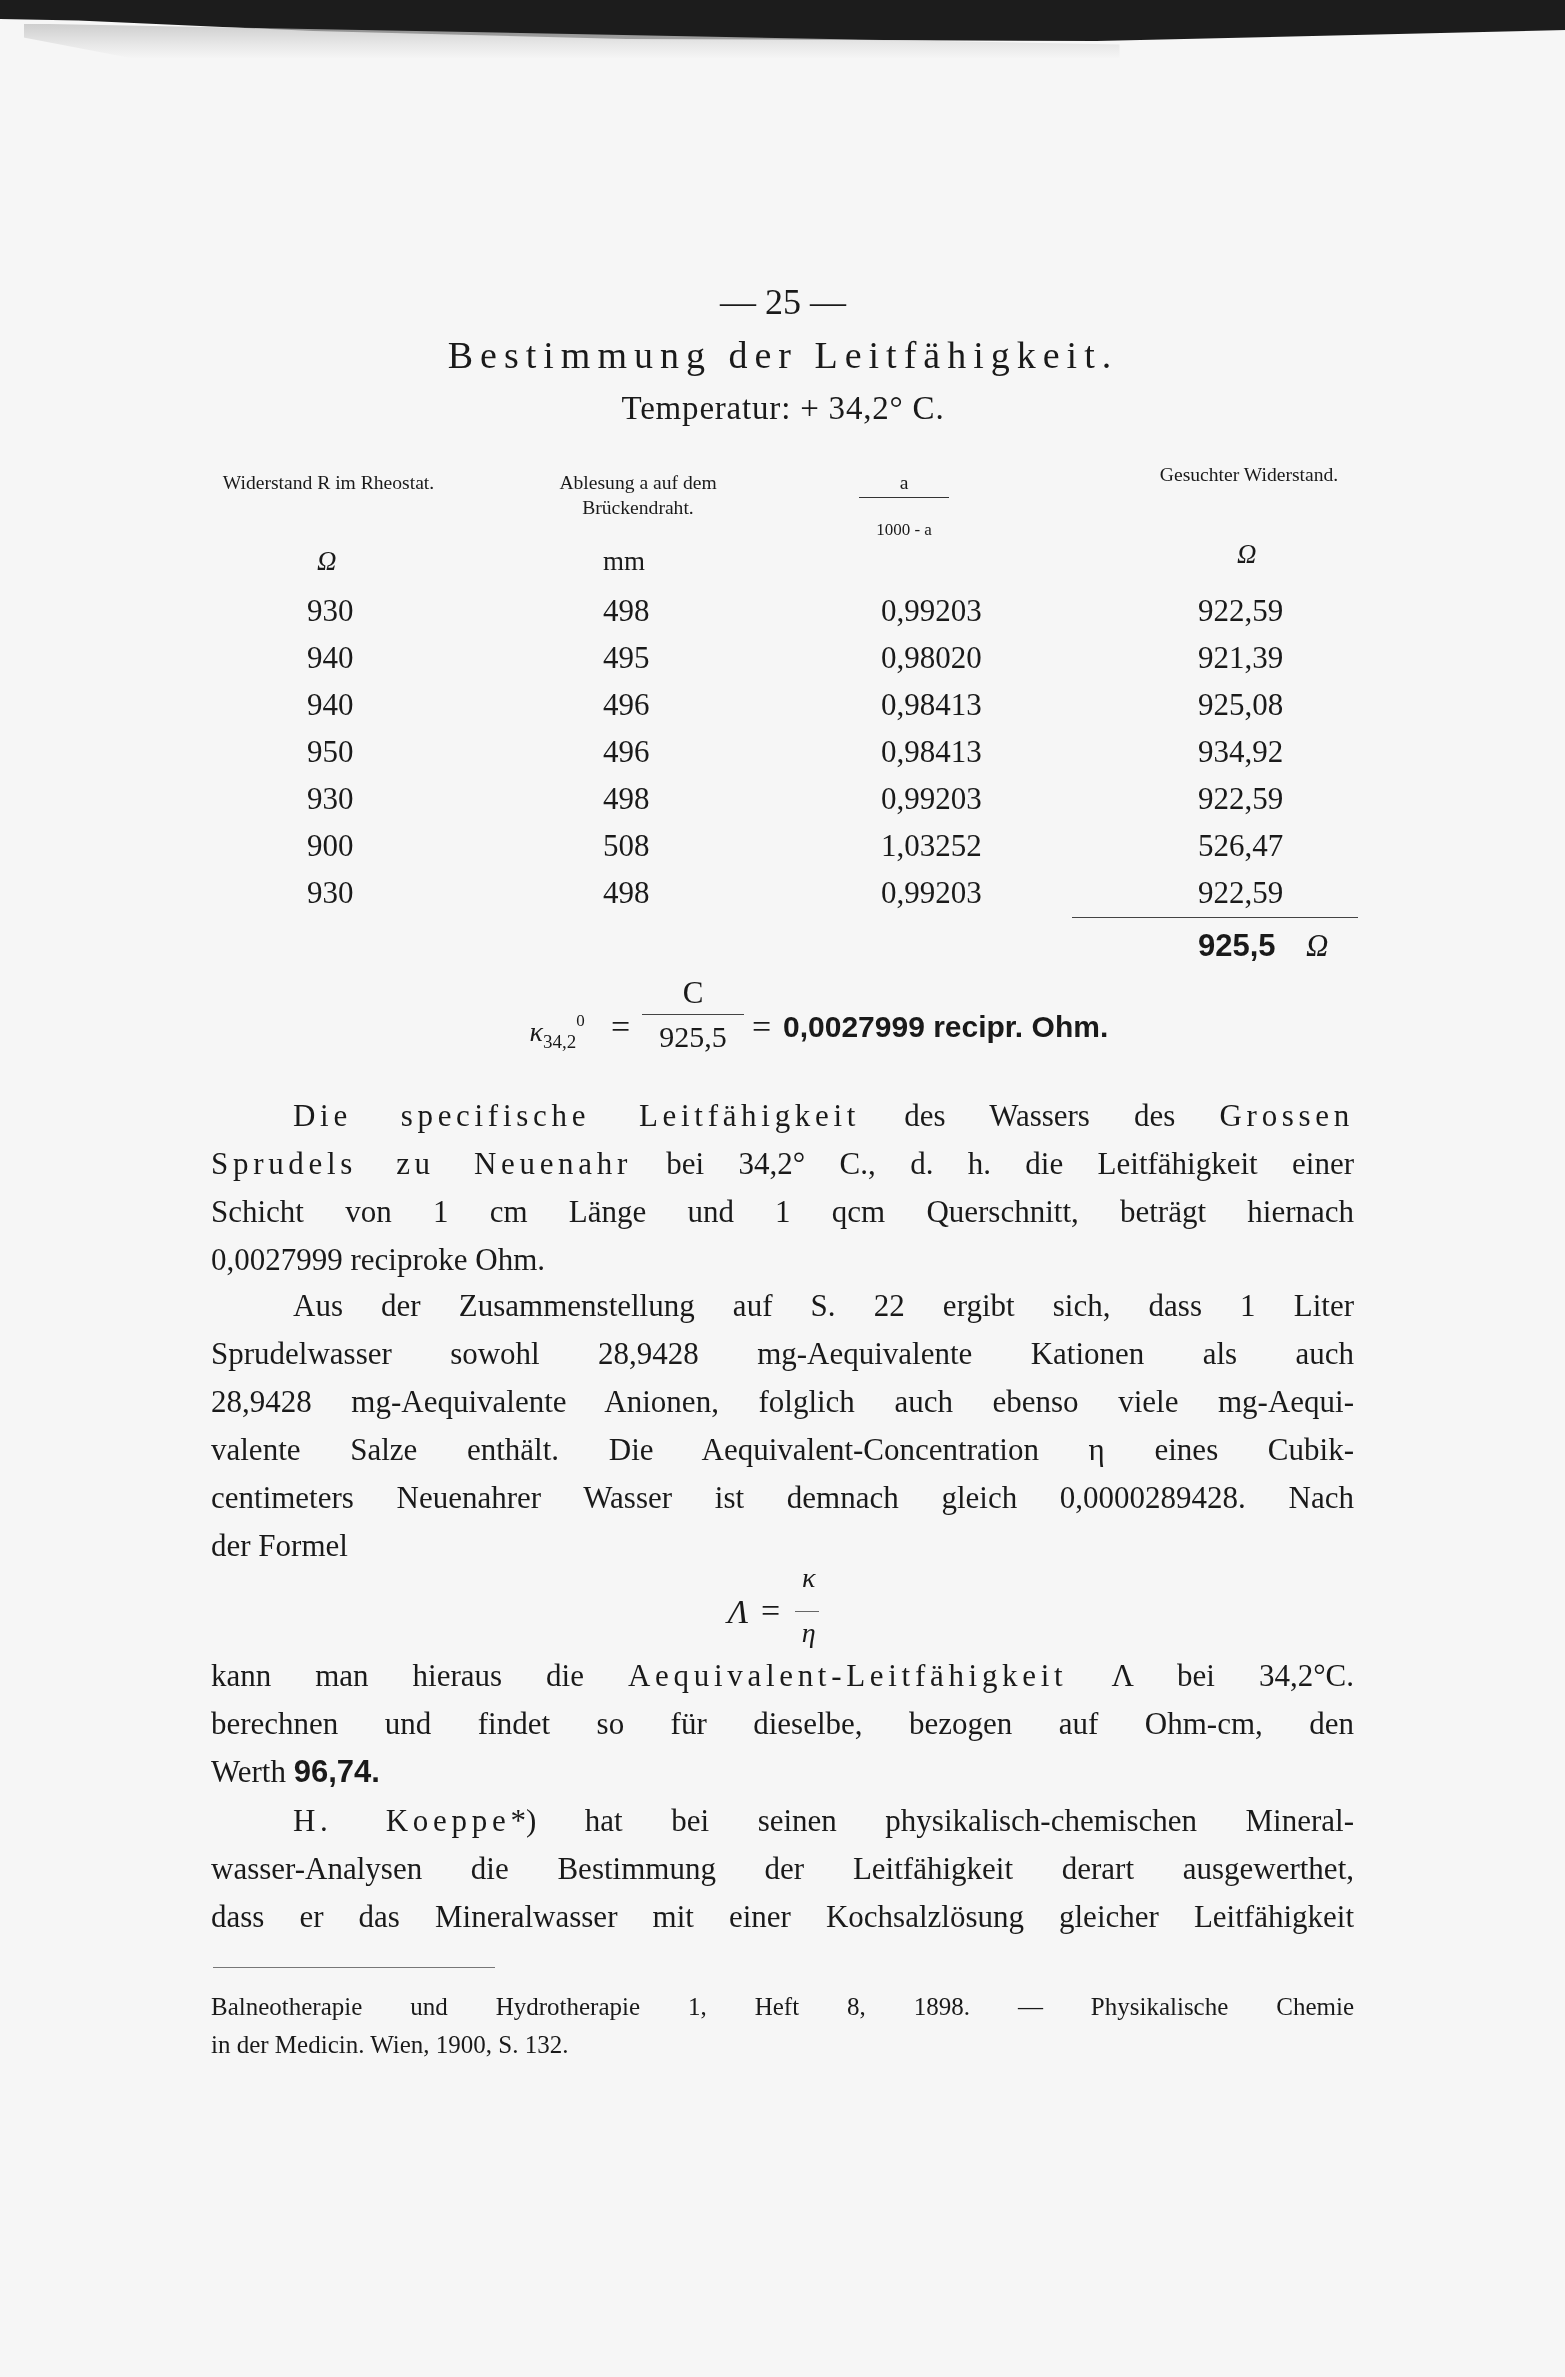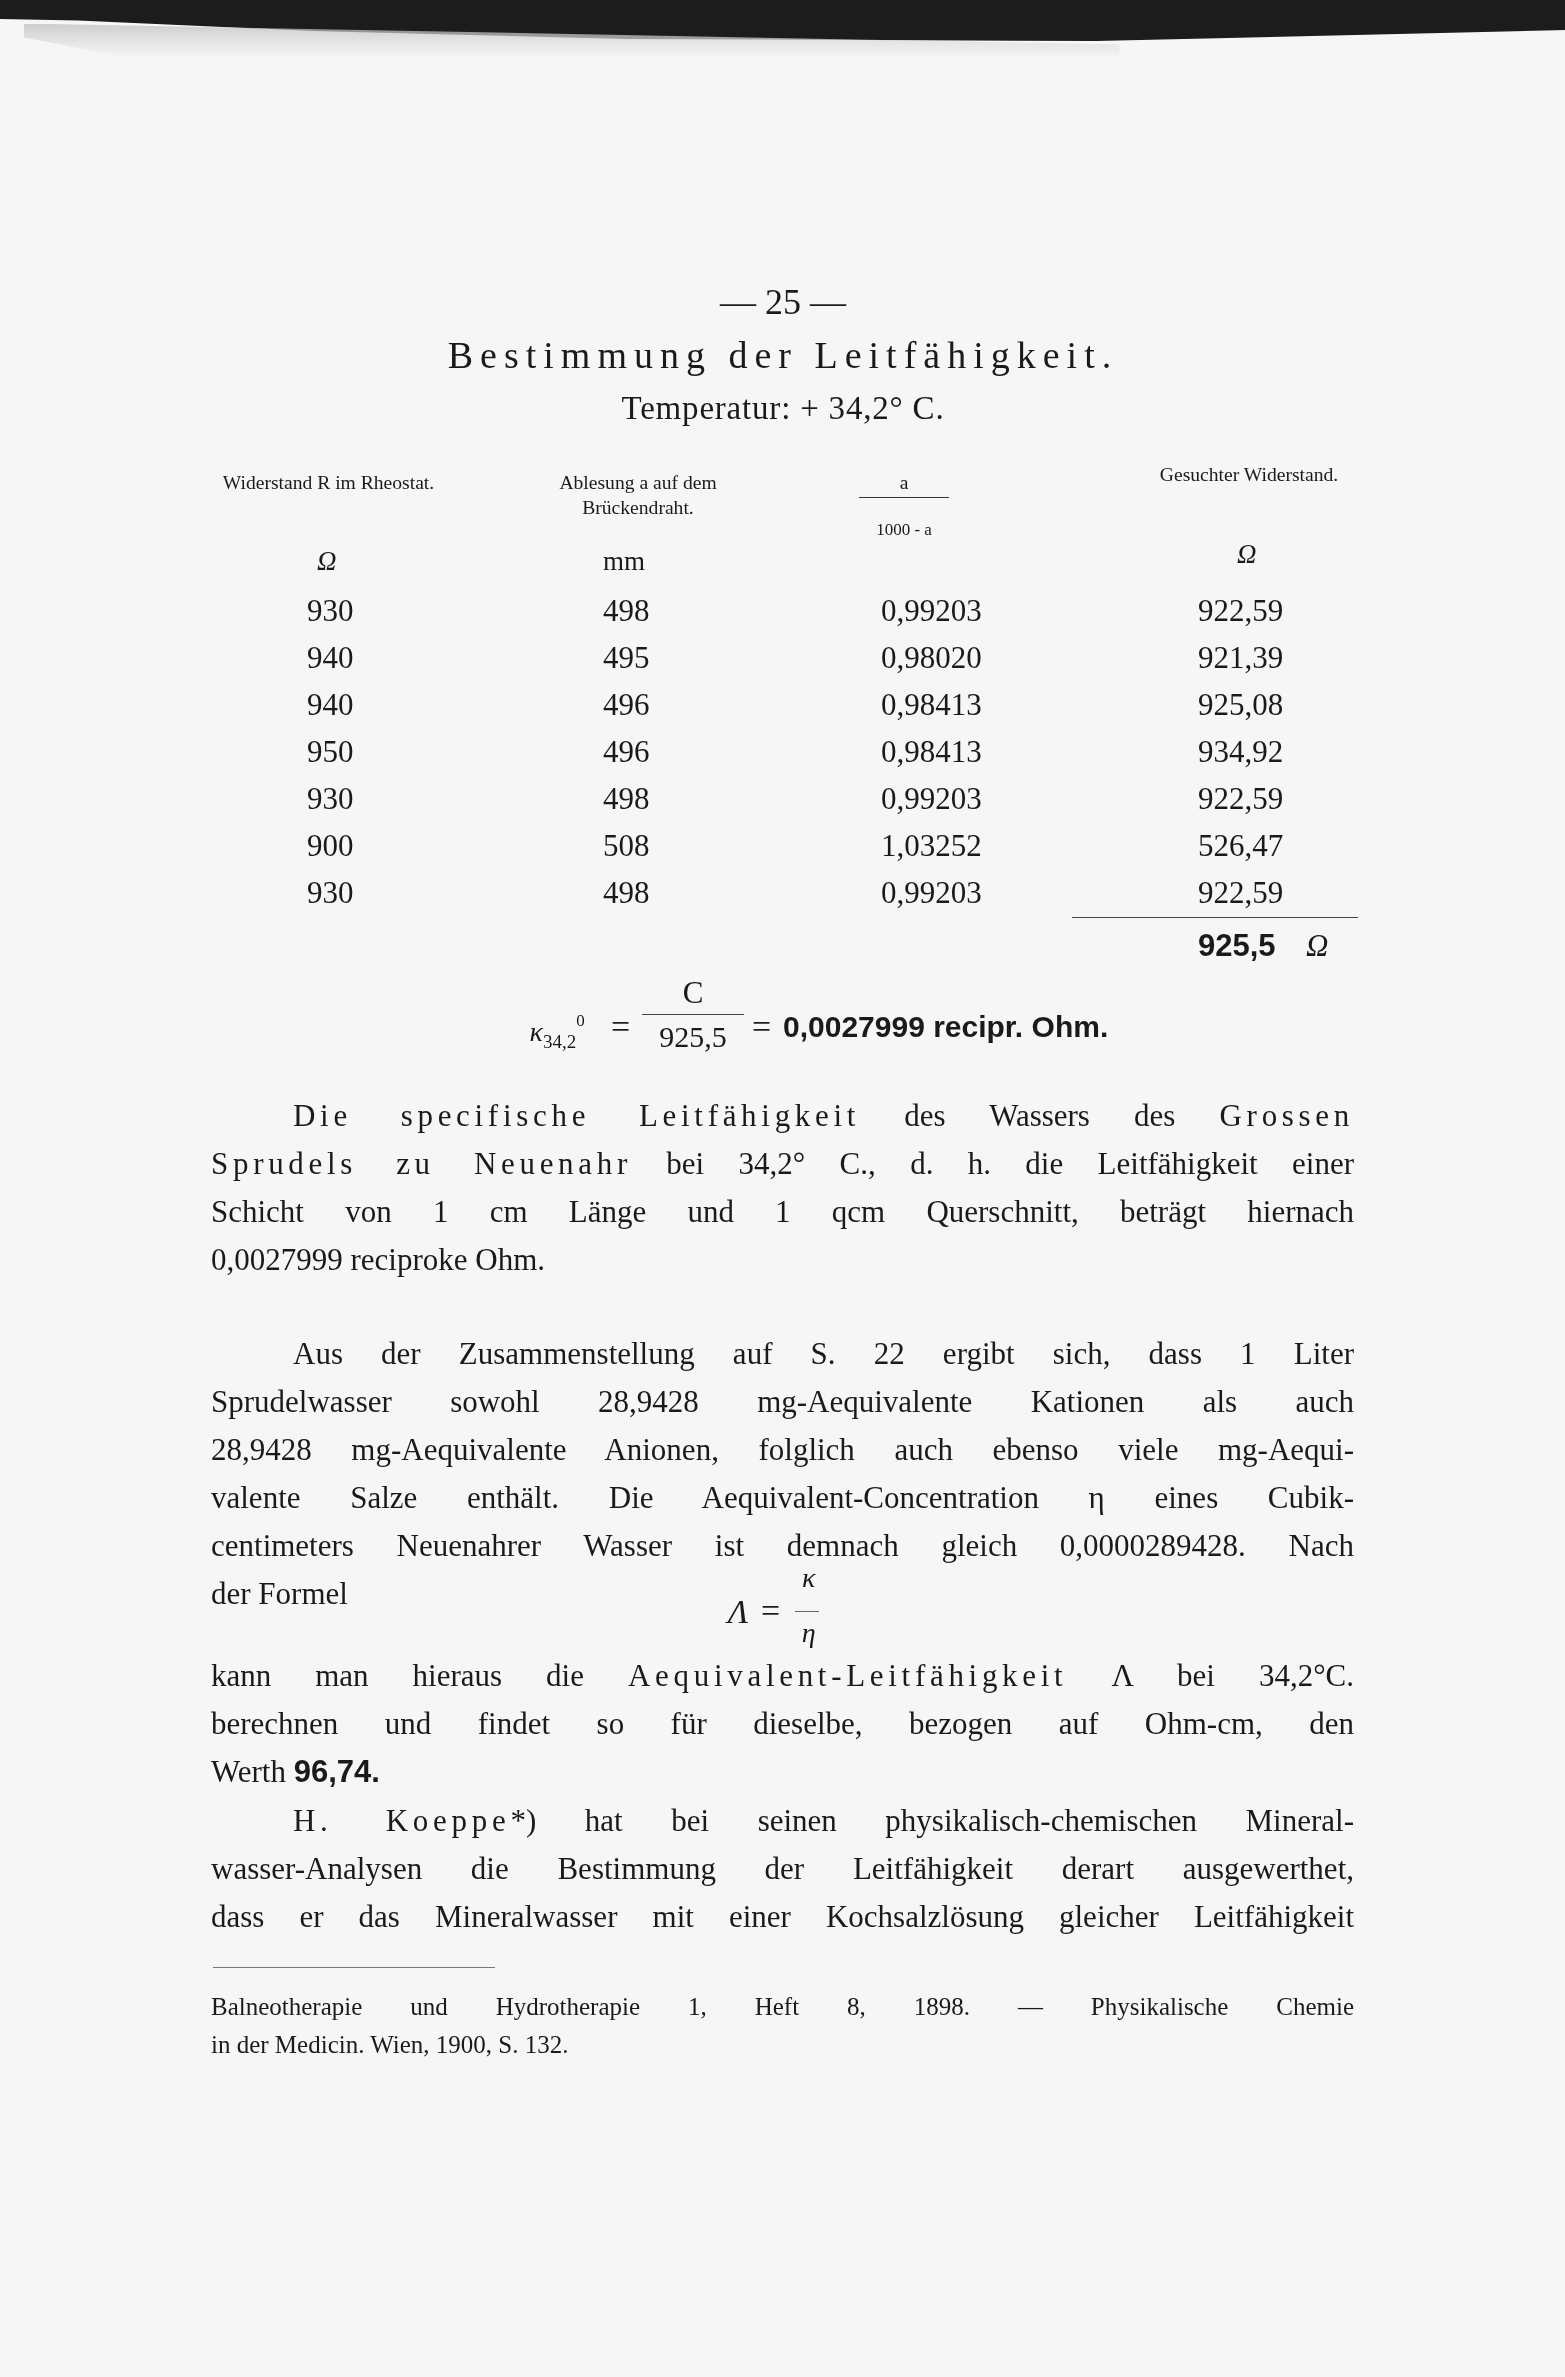--- a/index.html
+++ b/index.html
@@ -59,21 +59,21 @@
     .eq1 .e1 { left: 141px; }
     .eq1 .frac { position: absolute; left: 172px; top: 0; width: 102px; text-align: center; }
     .eq1 .frac .n { display: block; font-size: 31px; }
     .eq1 .frac .bar { display: block; border-top: 1.6px solid #444; margin: 3.1px 0 4.7px; }
     .eq1 .frac .d { display: block; font-size: 30px; }
     .eq1 .e2 { left: 282px; }
     .eq1 .res { position: absolute; left: 313px; top: 35px; font-family: "Liberation Sans", sans-serif; font-weight: bold; font-size: 30px; }
 
     .para { position: absolute; left: 211px; width: 1143px; font-size: 31px; line-height: 48px; text-align: justify; }
     .p1 { top: 1092px; }
-    .p2 { top: 1282px; margin-top: 48px; }
+    .p2 { top: 1282px; }
     .sp { letter-spacing: 4.7px; }
     .indent { display: inline-block; width: 82px; }
     .line { display: block; text-align-last: justify; }
     .line.last { text-align-last: left; }
 
     .formula { position: absolute; left: 720px; top: 1562px; width: 157px; height: 102px; font-size: 34px; }
     .formula .lam { position: absolute; left: 7.8px; top: 31px; font-style: italic; }
     .formula .eqs { position: absolute; left: 41px; top: 30px; }
     .formula .fn { position: absolute; left: 77px; top: 0; width: 23.5px; text-align: center; font-style: italic; font-size: 28px; }
     .formula .fbar { position: absolute; left: 75px; top: 49px; width: 23.5px; border-top: 1.6px solid #666; }

